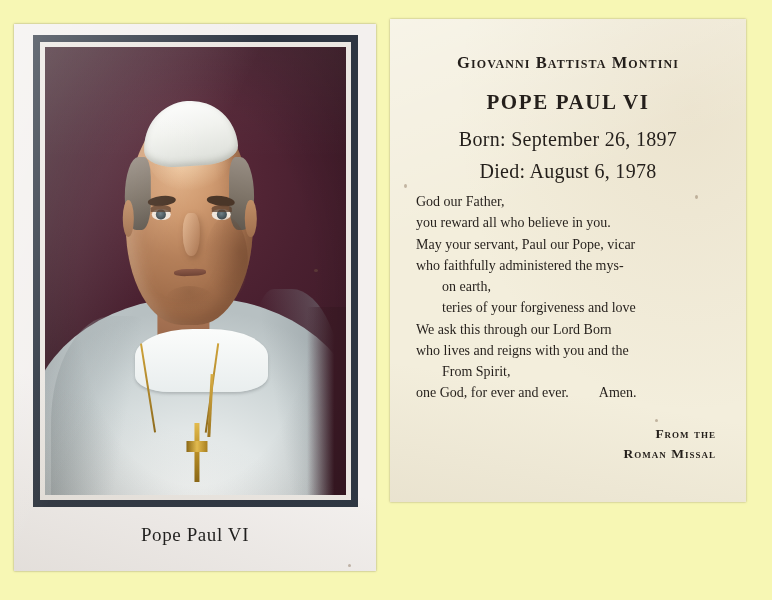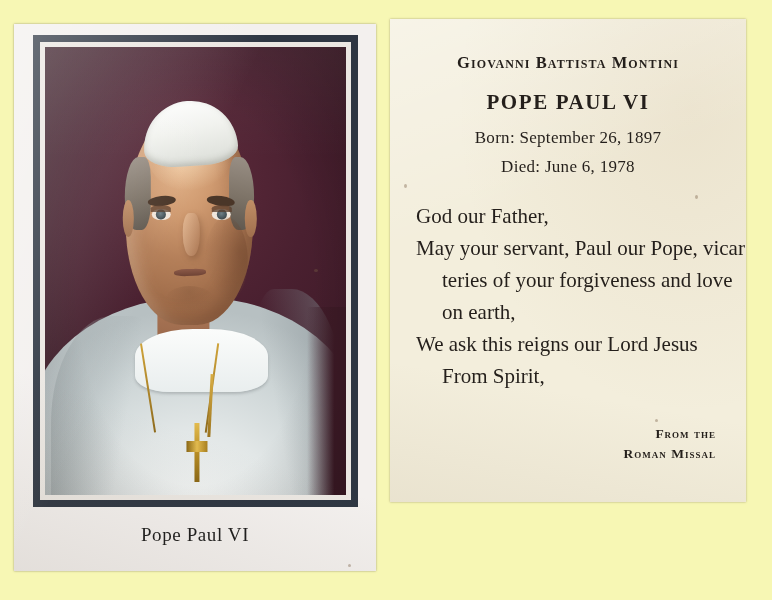--- a/index.html
+++ b/index.html
@@ -387,31 +387,31 @@
   }
   .r-title {
     text-align: center;
     margin-top: 17px;
     font-size: 21px;
     font-weight: 700;
     letter-spacing: 1.6px;
   }
   .r-born, .r-died {
     text-align: center;
-    font-size: 17px;
+    font-size: 20px;
     margin-top: 13px;
     letter-spacing: .3px;
   }
   .r-died { margin-top: 9px; }
 
   .prayer {
-    margin-top: 24px;
+    margin-top: 8px;
     padding-left: 10px;
     padding-right: 4px;
-    font-size: 21px;
+    font-size: 14px;
     line-height: 1.52;
   }
   .prayer .ln { white-space: nowrap; }
   .prayer .ln.indent { padding-left: 26px; }
   .prayer .ln.amen {
     display: flex;
     justify-content: flex-start;
     gap: 30px;
   }
 
@@ -496,29 +496,36 @@
   <div class="card-right">
 
     <div class="text-block">
 
       <div class="r-name">Giovanni Battista Montini</div>
 
       <div class="r-title">POPE PAUL VI</div>
 
       <div class="r-born">Born:  September 26, 1897</div>
 
-      <div class="r-died">Died: June 6, 1978</div>
+      <div class="r-died">Died: August 6, 1978</div>
 
       <div class="prayer">
         <div class="ln">God our Father,</div>
+        <div class="ln">you reward all who believe in you.</div>
         <div class="ln">May your servant, Paul our Pope, vicar</div>
+        <div class="ln">who faithfully administered the mys-</div>
+        <div class="ln indent">on earth,</div>
         <div class="ln indent">teries of your forgiveness and love</div>
-        <div class="ln indent">on earth,</div>
-        <div class="ln">We ask this reigns our Lord Jesus</div>
+        <div class="ln">We ask this through our Lord Born</div>
+        <div class="ln">who lives and reigns with you and the</div>
         <div class="ln indent">From Spirit,</div>
+        <div class="ln amen">
+          <span>one God, for ever and ever.</span>
+          <span>Amen.</span>
+        </div>
       </div>
     </div>
 
     <div class="r-source">
       <div>From the</div>
       <div>Roman Missal</div>
     </div>
 
     <div class="speck" style="left:14px; top:165px; width:3px; height:4px;"></div>
     <div class="speck" style="left:305px; top:176px; width:3px; height:4px;"></div>

